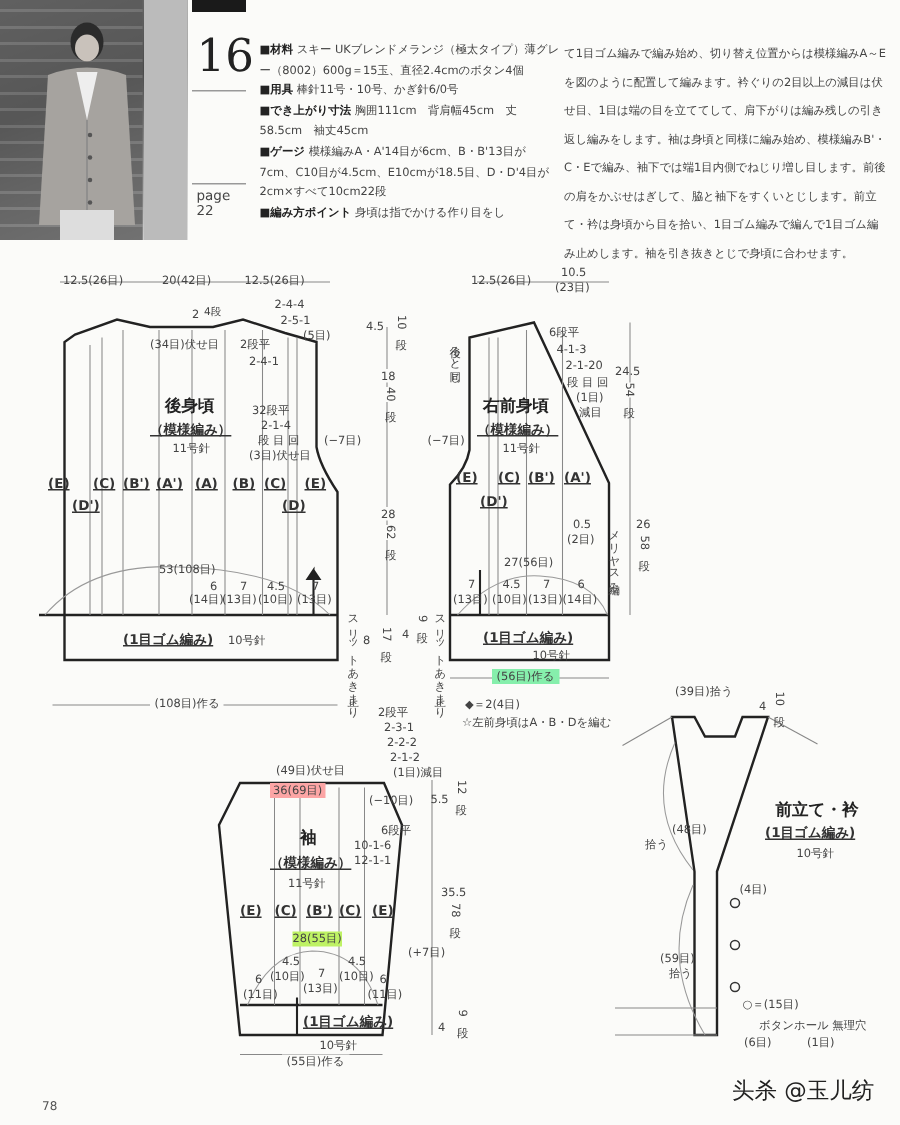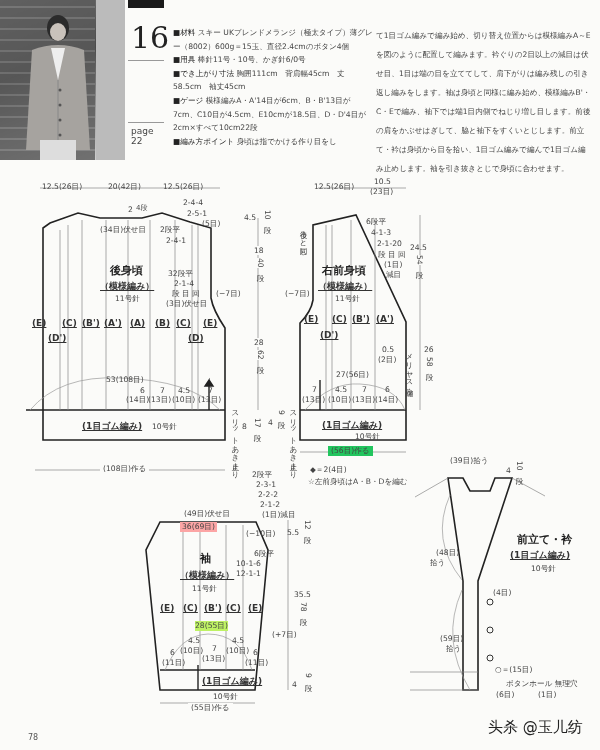--- a/index.html
+++ b/index.html
@@ -10,21 +10,21 @@
   .photo .wall{position:absolute;left:0;top:0;width:95px;height:160px;
       background:repeating-linear-gradient(0deg,#5a5a5a 0 9px,#777 9px 11px),#666;opacity:.8;}
   .photo .person{position:absolute;left:18px;top:10px;width:80px;height:150px;}
   .photo .door{position:absolute;left:96px;top:0;width:29px;height:160px;background:#bbb;}
   .num{left:131px;top:20px;font-family:"DejaVu Serif","Liberation Serif",serif;font-size:30px;color:#222;}
   .numline1{left:128px;top:0;width:36px;height:8px;background:#1a1a1a;}
   .numline2{left:128px;top:60px;width:36px;border-top:1px solid #999;}
   .numline3{left:128px;top:122px;width:36px;border-top:1px solid #999;}
   .pagelbl{left:131px;top:126px;font-size:9px;color:#444;line-height:10px;}
   .spec{left:173px;top:26px;width:200px;font-size:7.6px;line-height:13.6px;color:#444;}
-  .spec .h{font-weight:normal;color:#222;}
+  .spec .h{font-weight:bold;color:#222;}
   .spec .h:before{content:"■";}
   .instr{left:376px;top:26px;width:215px;font-size:7.6px;line-height:19px;color:#444;}
   .lbl{font-size:7.6px;color:#444;white-space:nowrap;}
   .big{font-size:11px;font-weight:bold;color:#222;}
   .mid{font-size:9px;font-weight:bold;color:#333;text-decoration:underline;}
   .pageno{left:28px;top:733px;font-size:8px;color:#555;}
   .watermark{left:488px;top:718px;font-size:15px;color:#222;}
 </style>
 </head>
 <body>
@@ -224,21 +224,21 @@
 <div class="abs lbl" style="left:312px;top:385px">7</div>
 <div class="abs lbl" style="left:302px;top:395px">(13目)</div>
 <div class="abs lbl" style="left:335px;top:385px">4.5</div>
 <div class="abs lbl" style="left:328px;top:395px">(10目)</div>
 <div class="abs lbl" style="left:362px;top:385px">7</div>
 <div class="abs lbl" style="left:352px;top:395px">(13目)</div>
 <div class="abs lbl" style="left:385px;top:385px">6</div>
 <div class="abs lbl" style="left:375px;top:395px">(14目)</div>
 <div class="abs mid" style="left:322px;top:419px">(1目ゴム編み)</div>
 <div class="abs lbl" style="left:355px;top:432px">10号針</div>
-<div class="abs lbl" style="left:328px;top:446px;background:#22c55e;padding:0 3px">(56目)作る</div>
+<div class="abs lbl" style="left:328px;top:446px;background:#86efac;padding:0 3px">(56目)作る</div>
 <div class="abs lbl" style="left:310px;top:465px">◆＝2(4目)</div>
 <div class="abs lbl" style="left:308px;top:477px">☆左前身頃はA・B・Dを編む</div>
 
 <div class="abs lbl" style="left:184px;top:509px">(49目)伏せ目</div>
 <div class="abs lbl" style="left:246px;top:529px">(−10目)</div>
 <div class="abs lbl" style="left:180px;top:522px;background:#fca5a5;padding:0 2px">36(69目)</div>
 <div class="abs lbl" style="left:254px;top:549px">6段平</div>
 <div class="abs lbl" style="left:236px;top:559px">10-1-6</div>
 <div class="abs lbl" style="left:236px;top:569px">12-1-1</div>
 <div class="abs lbl" style="left:287px;top:528px">5.5</div>
@@ -267,21 +267,21 @@
 <div class="abs lbl" style="left:245px;top:658px">(11目)</div>
 <div class="abs mid" style="left:202px;top:675px">(1目ゴム編み)</div>
 <div class="abs lbl" style="left:213px;top:692px">10号針</div>
 <div class="abs lbl" style="left:292px;top:680px">4</div>
 <div class="abs lbl" style="left:303px;top:673px;writing-mode:vertical-rl">9段</div>
 <div class="abs lbl" style="left:188px;top:703px;background:#fbfbf9;padding:0 3px">(55目)作る</div>
 
 <div class="abs lbl" style="left:450px;top:456px">(39目)拾う</div>
 <div class="abs lbl" style="left:506px;top:466px">4</div>
 <div class="abs lbl" style="left:514px;top:461px;writing-mode:vertical-rl">10段</div>
-<div class="abs lbl" style="left:436px;top:548px">(48目)</div>
+<div class="abs lbl" style="left:448px;top:548px">(48目)</div>
 <div class="abs lbl" style="left:430px;top:558px">拾う</div>
 <div class="abs big" style="left:517px;top:532px">前立て・衿</div>
 <div class="abs mid" style="left:510px;top:549px">(1目ゴム編み)</div>
 <div class="abs lbl" style="left:531px;top:564px">10号針</div>
 <div class="abs lbl" style="left:493px;top:588px">(4目)</div>
 <div class="abs lbl" style="left:440px;top:634px">(59目)</div>
 <div class="abs lbl" style="left:446px;top:644px">拾う</div>
 <div class="abs lbl" style="left:495px;top:665px">○＝(15目)</div>
 <div class="abs lbl" style="left:506px;top:679px">ボタンホール 無理穴</div>
 <div class="abs lbl" style="left:538px;top:690px">(1目)</div>

